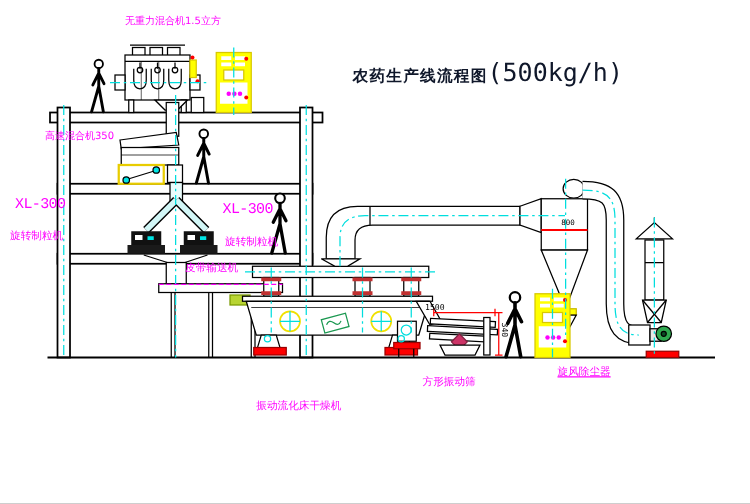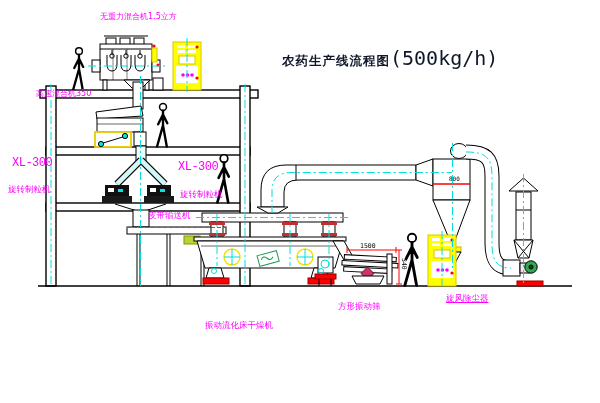--- a/index.html
+++ b/index.html
@@ -282,34 +282,34 @@
     <line x1="396" y1="250" x2="402" y2="250"></line>
     <line x1="396" y1="284" x2="402" y2="284"></line>
   </g>
 </svg>
 
 <div class="title">
   <span class="t-zh">农药生产线流程图</span><span class="t-cap">(500kg/h)</span>
 </div>
 
 <div class="lbl sm" style="left:84px;top:13px;font-size:8px;margin-left:16px;">无重力混合机1.5立方</div>
-<div class="lbl sm" style="left:36px;top:90px;font-size:8px;">高速混合机350</div>
+<div class="lbl sm" style="left:36px;top:105px;font-size:8px;">高速混合机350</div>
 
 <div class="lbl model" style="left:12px;top:157px;">XL-300</div>
 <div class="lbl sm" style="left:8px;top:185px;">旋转制粒机</div>
 
 <div class="lbl model" style="left:178px;top:161px;">XL-300</div>
 <div class="lbl sm" style="left:180px;top:190px;">旋转制粒机</div>
 
 <div class="lbl sm" style="left:148px;top:211px;">皮带输送机</div>
 
 <div class="lbl sm" style="left:205px;top:285px;margin-top:36px;">振动流化床干燥机</div>
 
 <div class="lbl sm" style="left:338px;top:302px;">方形振动筛</div>
 
 <div class="lbl sm" style="left:446px;top:294px;text-decoration:underline;">旋风除尘器</div>
 <div class="lbl sm" style="left:511px;top:294px;"></div>
 
-<div class="dim" style="left:360px;top:243px;">1500</div>
+<div class="dim" style="left:340px;top:243px;">1500</div>
 <div class="dim vert" style="left:400px;top:258px;">340</div>
 <div class="dim" style="left:449px;top:176px;font-size:6px;">800</div>
 
 </div>
 
 </body></html>

